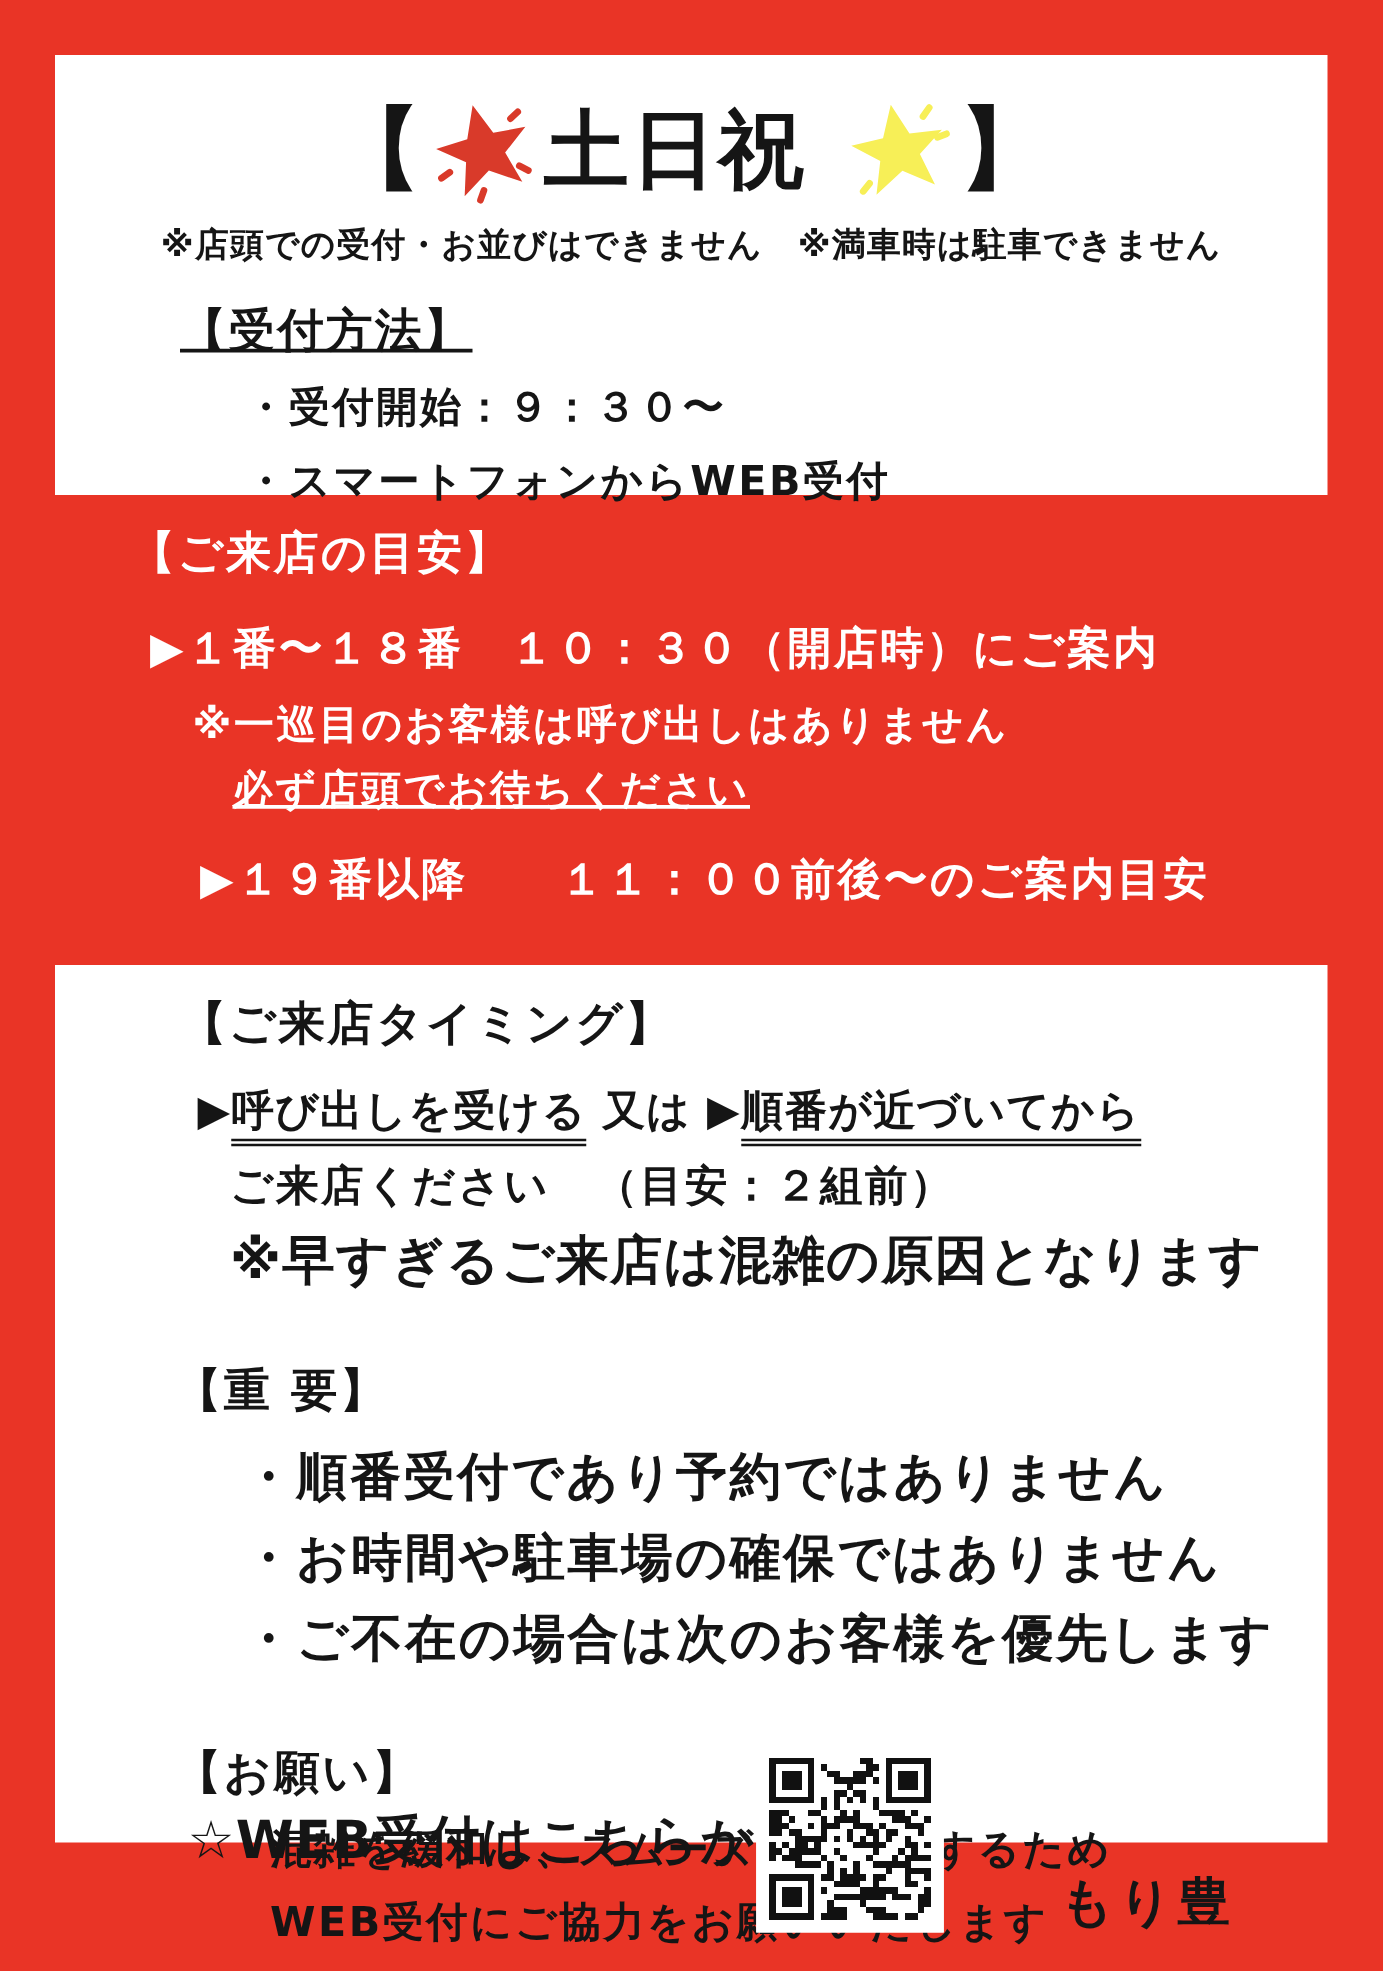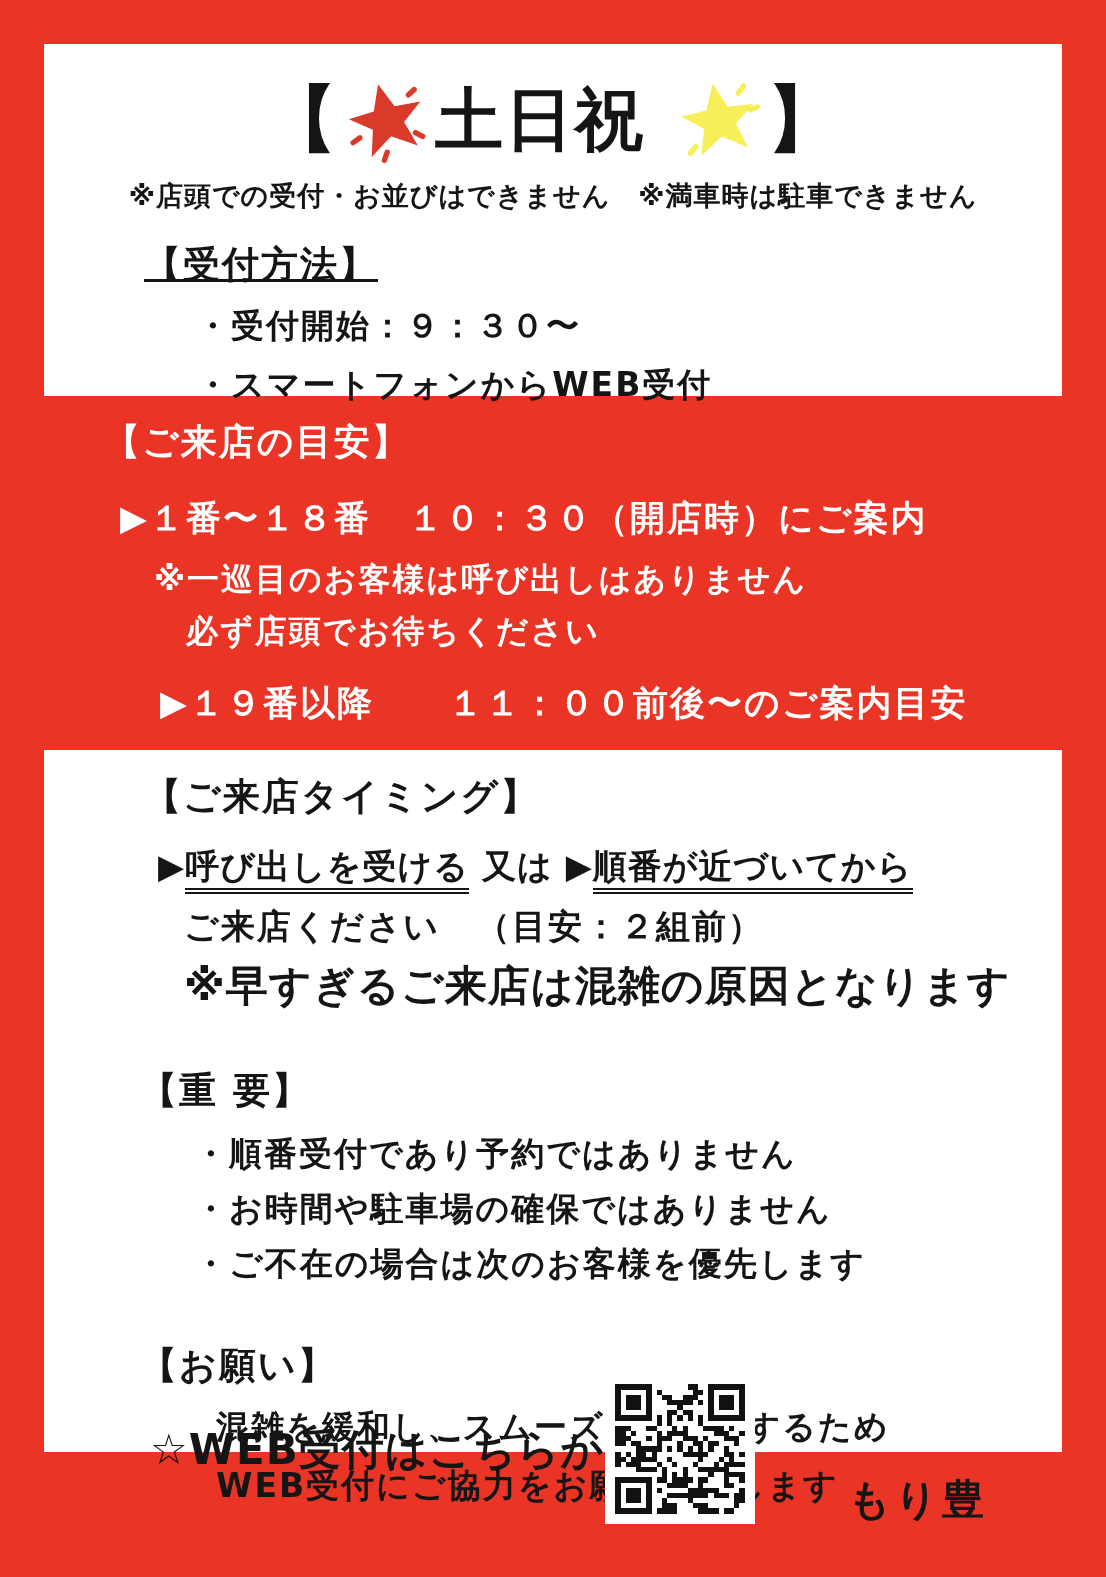--- a/index.html
+++ b/index.html
@@ -9,21 +9,21 @@
     font-family:"DejaVu Sans","Liberation Sans",sans-serif;
     color:#151515;
     position:relative;
     overflow:hidden;
     font-weight:bold;
   }
   .panel{
     position:absolute;left:44px;width:1018px;background:#ffffff;
   }
   .panel-top{top:44px;height:352px;}
-  .panel-bottom{top:750px;height:702px;}
+  .panel-bottom{top:772px;height:702px;}
 
   
   .title-row{
     display:flex;align-items:center;justify-content:center;
     margin-top:30px;height:92px;
     font-size:68px;letter-spacing:2px;font-weight:900;
     white-space:nowrap;
   }
   .title-bracket{font-size:72px;}
   .star{width:92px;height:92px;flex:0 0 auto;margin:0 2px;}
@@ -39,32 +39,32 @@
   .method-heading{font-size:37px;margin:26px 0 0 100px;letter-spacing:2px;text-decoration:underline;}
   .method-item{font-size:33px;margin:14px 0 0 152px;letter-spacing:2px;}
 
   
   .visit-guide{
     position:absolute;left:44px;top:400px;width:1018px;color:#ffffff;
   }
   .guide-heading{font-size:36px;margin:18px 0 0 60px;letter-spacing:2px;}
   .guide-line1{font-size:35px;margin:28px 0 0 76px;letter-spacing:2px;}
   .guide-note1{font-size:32px;margin:16px 0 0 110px;letter-spacing:2px;}
-  .guide-note2{font-size:32px;margin:8px 0 0 142px;letter-spacing:2px;}
+  .guide-note2{font-size:32px;margin:8px 0 0 142px;letter-spacing:2px;text-decoration:underline;}
   .guide-line2{font-size:35px;margin:26px 0 0 116px;letter-spacing:2px;}
 
   
   .timing-heading{font-size:37px;margin:22px 0 0 100px;letter-spacing:2px;}
   .timing-line{font-size:34px;margin:22px 0 0 114px;letter-spacing:1px;white-space:nowrap;}
   .uline{border-bottom:6px double #151515;padding-bottom:2px;}
   .timing-line2{font-size:34px;margin:14px 0 0 140px;letter-spacing:2px;}
   .timing-note{font-size:42px;margin:8px 0 0 140px;letter-spacing:1px;}
 
   .important-heading{font-size:37px;margin:52px 0 16px 96px;letter-spacing:2px;}
-  .important-item{font-size:33px;margin:10px 0 0 150px;letter-spacing:2px;}
+  .important-item{font-size:41px;margin:10px 0 0 150px;letter-spacing:2px;}
 
   .request-heading{font-size:37px;margin:54px 0 0 96px;letter-spacing:2px;}
   .request-line{font-size:33px;margin:14px 0 0 172px;letter-spacing:2px;}
 
   .web-label{position:absolute;left:106px;top:672px;font-size:42px;letter-spacing:1px;}
   .qr-box{position:absolute;left:561px;top:624px;width:150px;height:150px;background:#fff;}
   .qr-box svg{display:block;}
   .store-name{position:absolute;left:804px;top:722px;font-size:42px;letter-spacing:4px;font-weight:900;}
 </style>
 </head>

